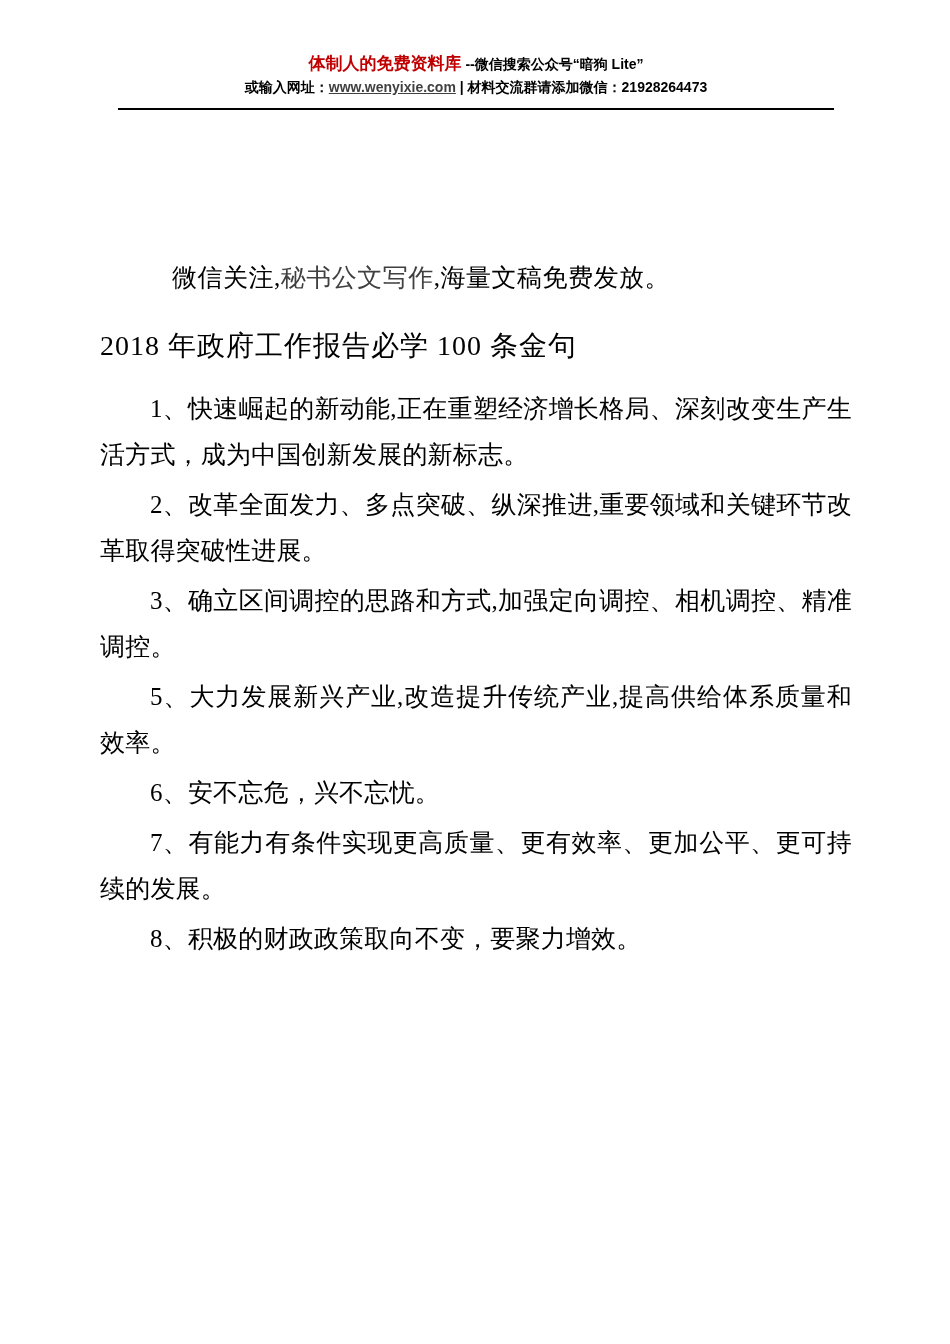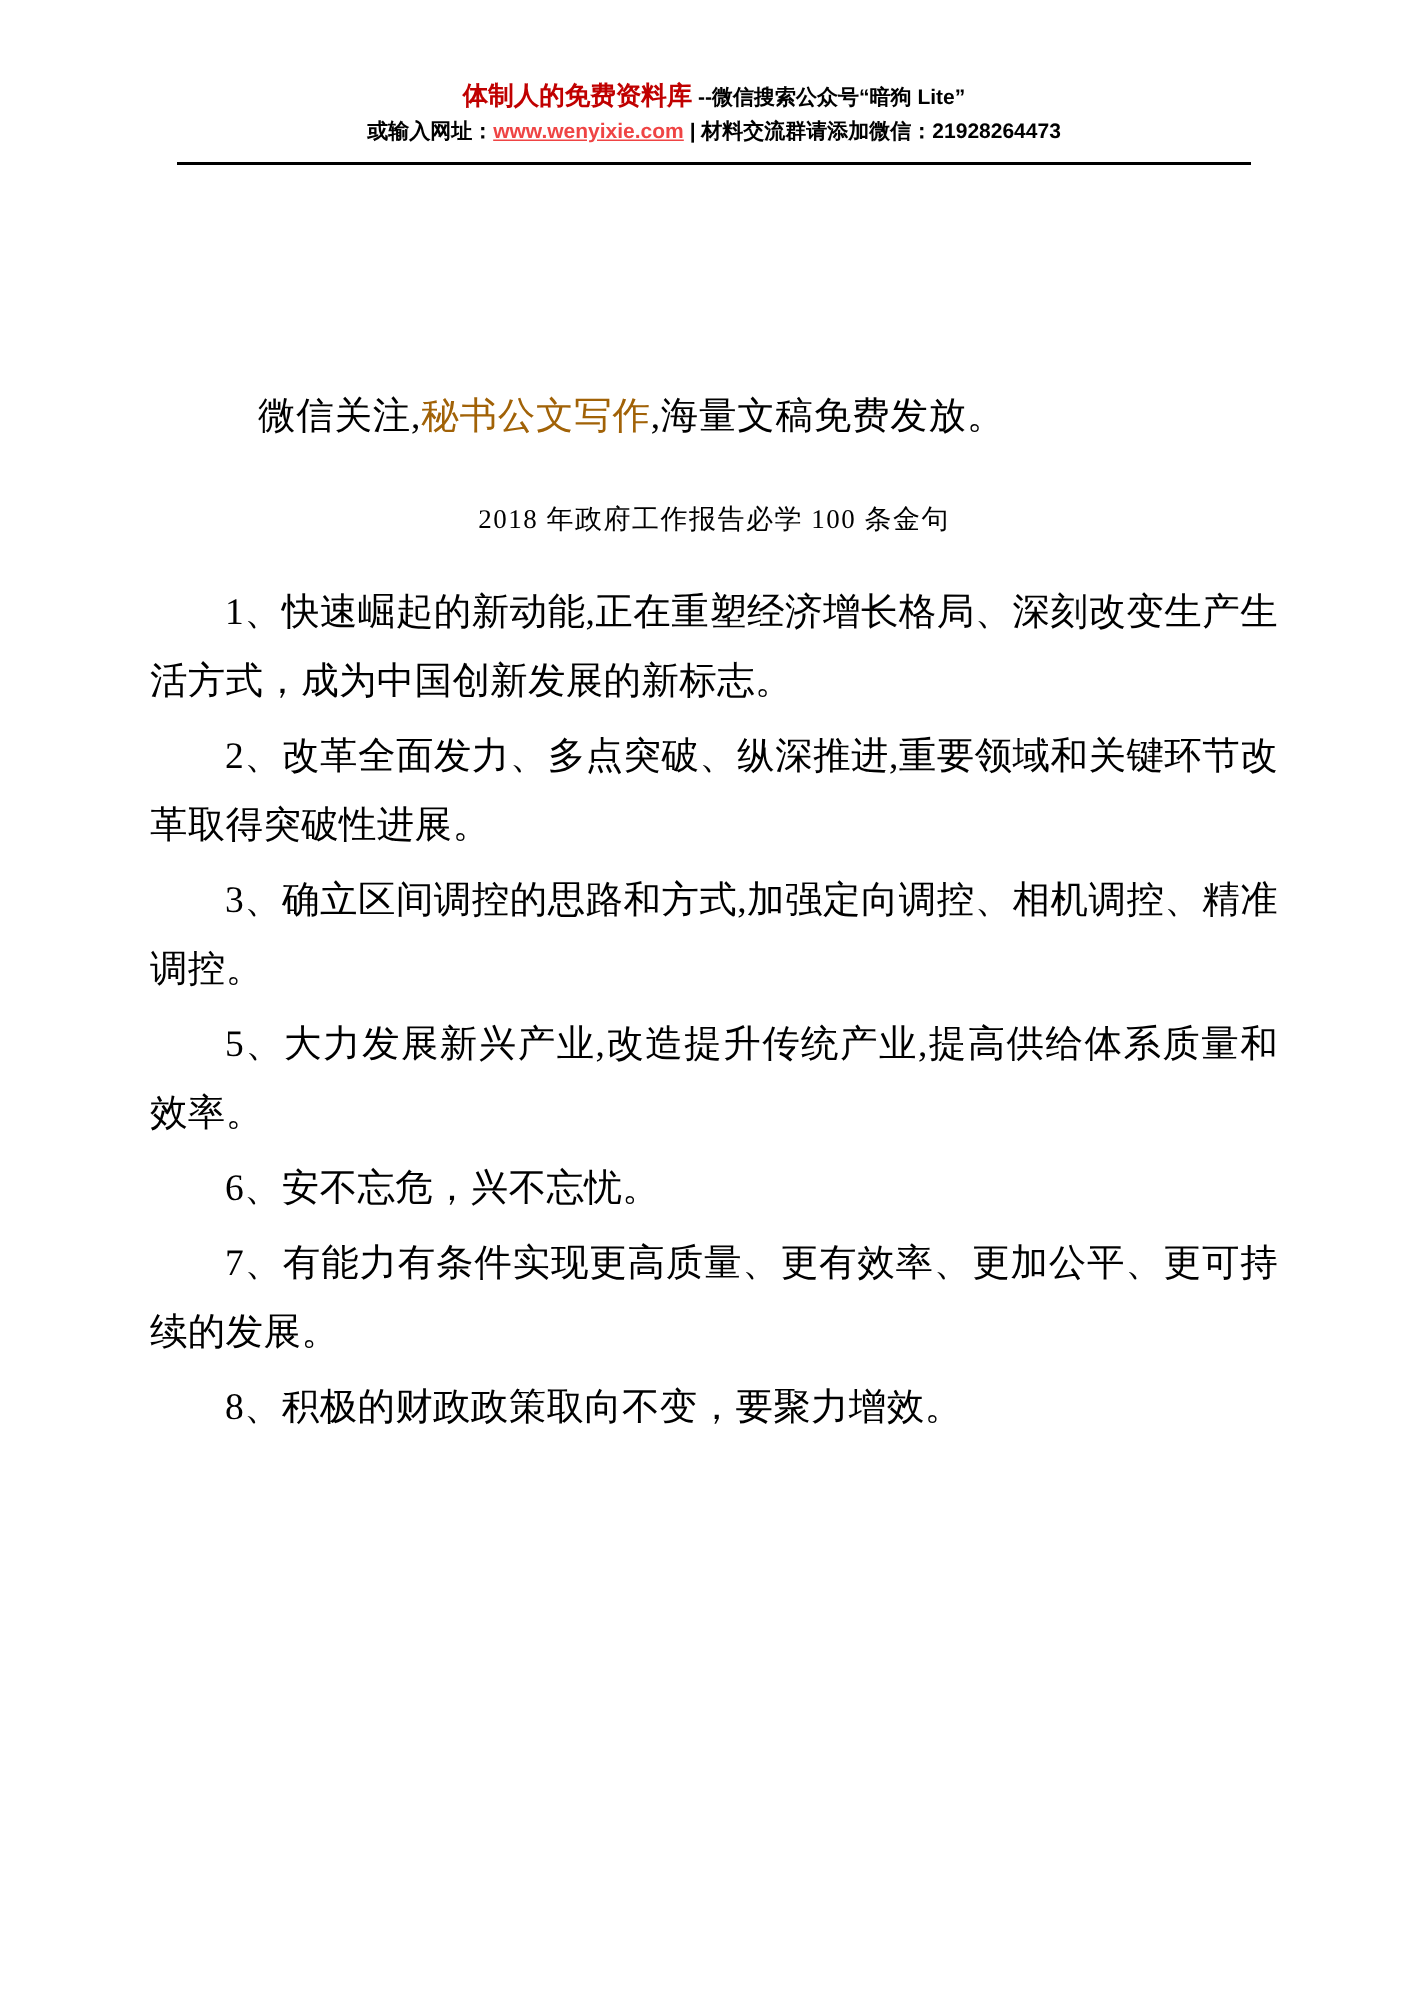--- a/index.html
+++ b/index.html
@@ -45,21 +45,21 @@
     font-weight: bold;
     font-size: 14px;
   }
   .banner-line2 {
     font-size: 14px;
     line-height: 22px;
     white-space: nowrap;
     font-weight: bold;
   }
   .banner-line2 .url {
-    color: #ef4444;
+    color: #404040;
     text-decoration: underline;
   }
   .banner-rule {
     position: absolute;
     top: 108px;
     left: 118px;
     width: 716px;
     height: 2px;
     background: #000000;
   }
@@ -72,26 +72,25 @@
     width: 752px;
   }
   .headline {
     font-size: 25px;
     line-height: 40px;
     text-align: left;
     margin: 0 0 30px 72px;
     letter-spacing: 0.5px;
   }
   .headline .hl-red {
-    color: #a16207;
+    color: #404040;
   }
   .title {
-    font-size: 18px;
+    font-size: 28px;
     line-height: 36px;
-    text-align: center;
     margin: 0 0 22px 0;
     letter-spacing: 1px;
   }
   .para {
     font-size: 25px;
     line-height: 46px;
     text-align: justify;
     text-justify: inter-ideograph;
     margin: 0 0 4px 0;
     text-indent: 2em;

